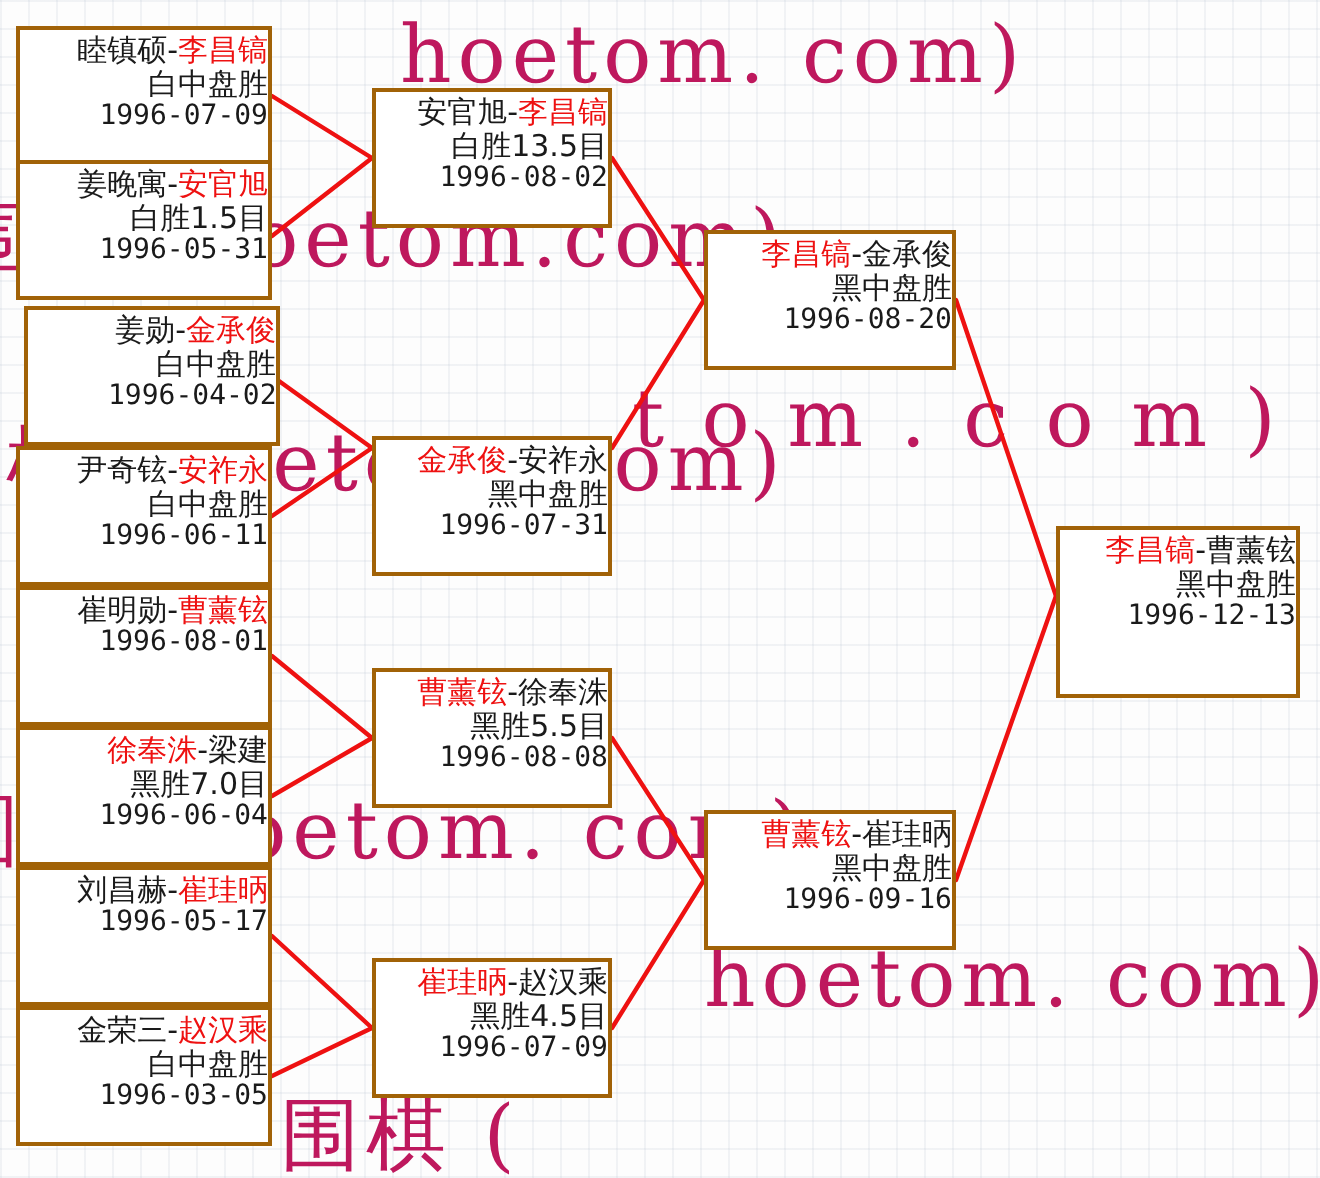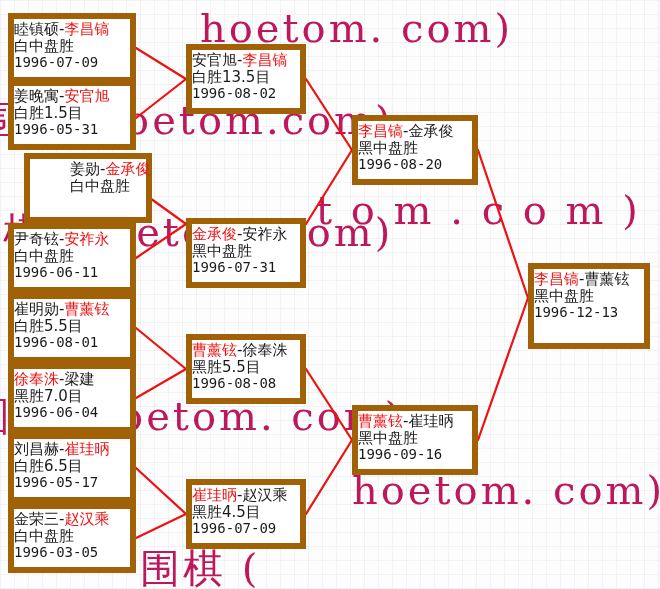--- a/index.html
+++ b/index.html
@@ -57,22 +57,22 @@
     position: absolute;
     left: 0; top: 0;
     width: 660px;
     height: 589px;
     pointer-events: none;
   }
   .match {
     position: absolute;
     box-sizing: border-box;
     background: #ffffff;
-    border: 6px solid #a16207;
-    text-align: left;
+    border: 2px solid #a16207;
+    text-align: right;
     padding-top: 2px;
     line-height: 1.12;
   }
   .players {
     font-size: 15px;
     color: #1a1a1a;
     white-space: nowrap;
     font-family: "DejaVu Sans", "Liberation Sans", sans-serif;
   }
   .players .w { color: #ee1111; }
@@ -139,56 +139,55 @@
   </div>
 
   <div class="match" style="left:8px;  top:80px;  width:128px; height:70px;">
     <div class="players">
       <span>姜晚寓</span><span class="sep">-</span><span class="w">安官旭</span>
     </div>
     <div class="result">白胜1.5目</div>
     <div class="date">1996-05-31</div>
   </div>
 
-  <div class="match" style="left:24px;  top:153px; width:128px; height:70px;padding-left:40px;">
+  <div class="match" style="left:12px;  top:153px; width:128px; height:70px;padding-left:40px;">
     <div class="players">
       <span>姜勋</span><span class="sep">-</span><span class="w">金承俊</span>
     </div>
     <div class="result">白中盘胜</div>
+    <div class="date">1996-04-02</div>
   </div>
 
   <div class="match" style="left:8px;  top:223px; width:128px; height:70px;">
     <div class="players">
       <span>尹奇铉</span><span class="sep">-</span><span class="w">安祚永</span>
     </div>
     <div class="result">白中盘胜</div>
     <div class="date">1996-06-11</div>
   </div>
 
   <div class="match" style="left:8px;  top:293px; width:128px; height:70px;">
     <div class="players">
       <span>崔明勋</span><span class="sep">-</span><span class="w">曹薰铉</span>
     </div>
-    <div class="result">白胜5.5目</div>
     <div class="date">1996-08-01</div>
   </div>
 
   <div class="match" style="left:8px;  top:363px; width:128px; height:70px;">
     <div class="players">
       <span class="w">徐奉洙</span><span class="sep">-</span><span>梁建</span>
     </div>
     <div class="result">黑胜7.0目</div>
     <div class="date">1996-06-04</div>
   </div>
 
   <div class="match" style="left:8px;  top:433px; width:128px; height:70px;">
     <div class="players">
       <span>刘昌赫</span><span class="sep">-</span><span class="w">崔珪昞</span>
     </div>
-    <div class="result">白胜6.5目</div>
     <div class="date">1996-05-17</div>
   </div>
 
   <div class="match" style="left:8px;  top:503px; width:128px; height:70px;">
     <div class="players">
       <span>金荣三</span><span class="sep">-</span><span class="w">赵汉乘</span>
     </div>
     <div class="result">白中盘胜</div>
     <div class="date">1996-03-05</div>
   </div>

